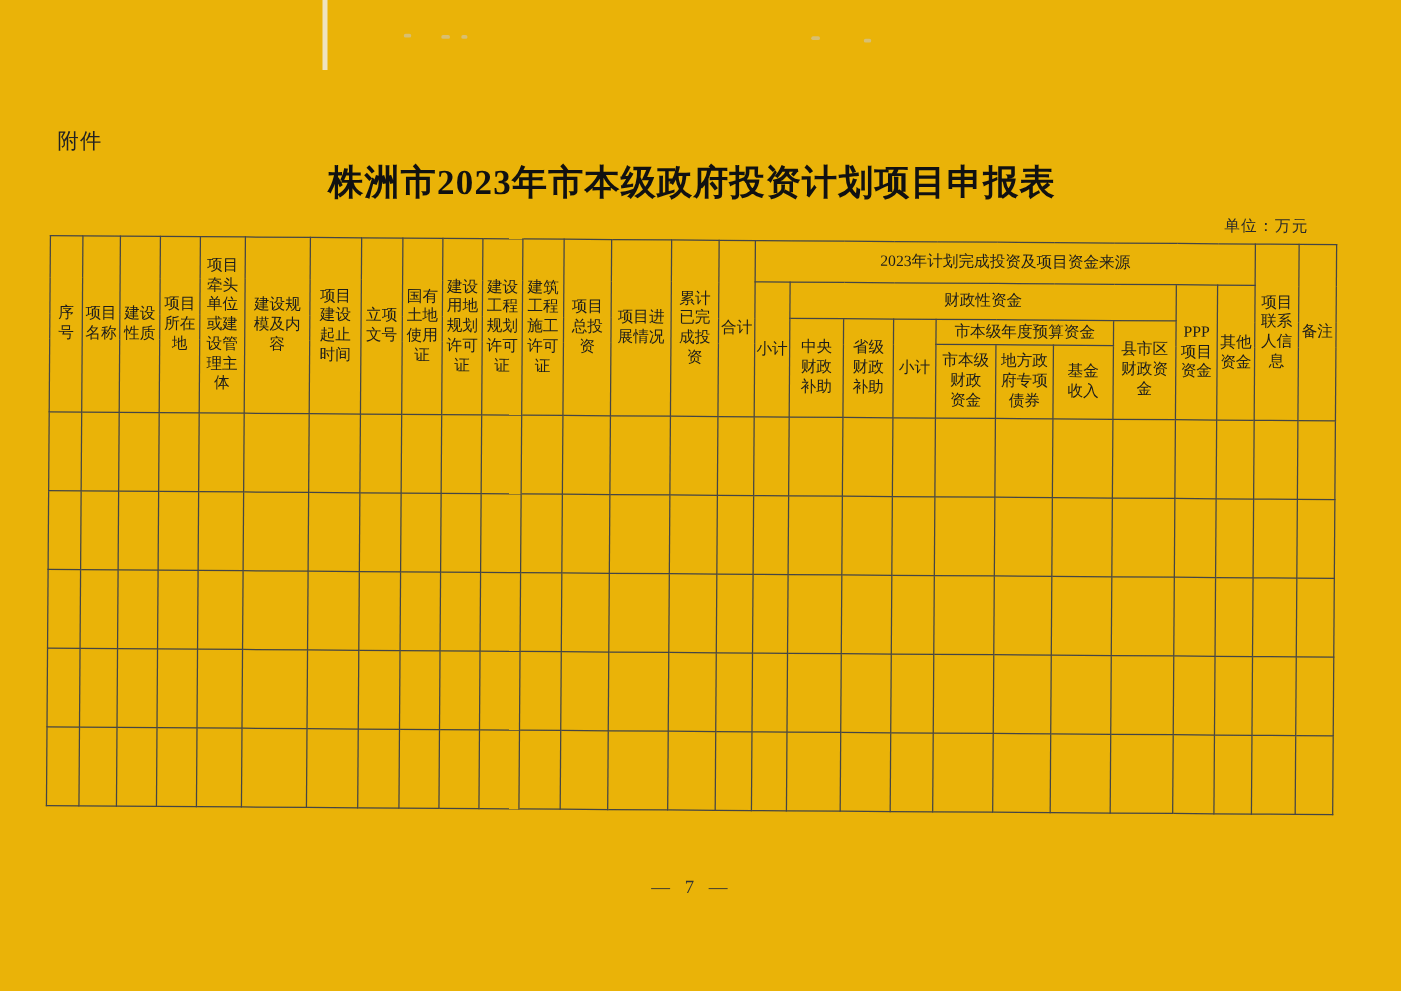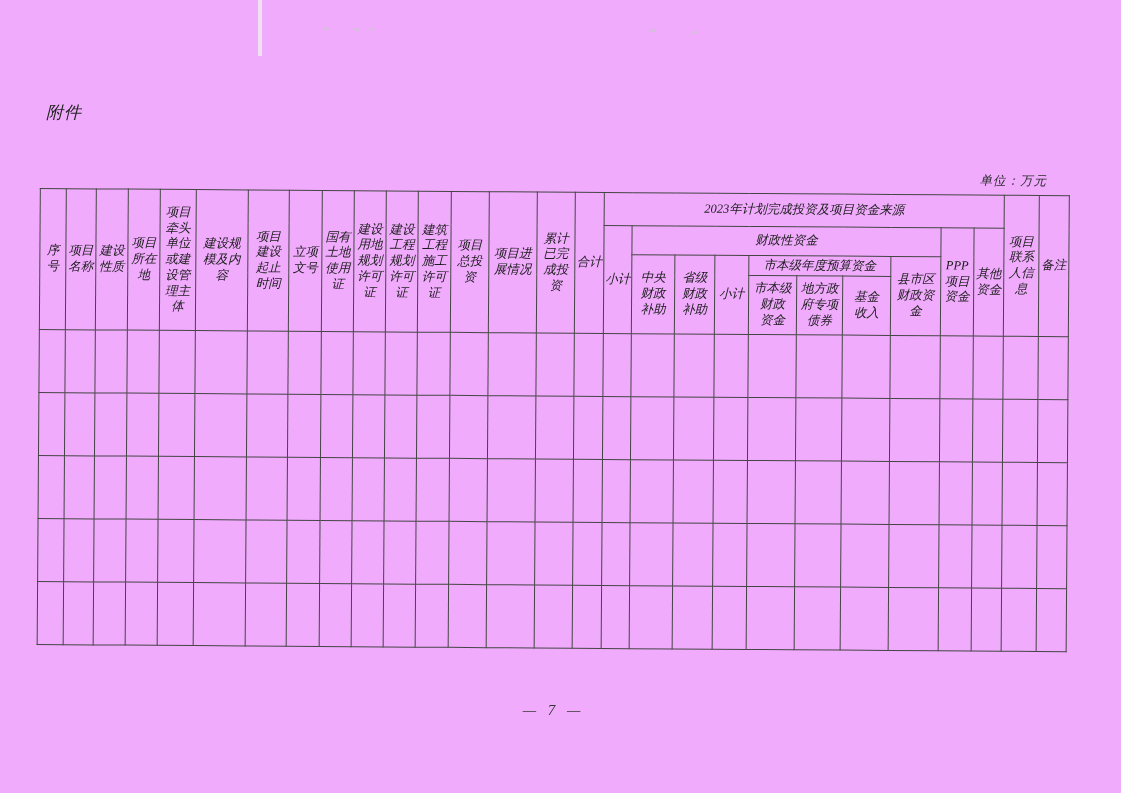--- a/index.html
+++ b/index.html
@@ -2,21 +2,21 @@
 <html><head>
 <meta charset="utf-8">
 <style>
   html,body{margin:0;padding:0;}
   body{
     width:1121px;height:793px;position:relative;overflow:hidden;
     background:#ffffff;
     font-family:"Liberation Serif","DejaVu Serif",serif;
     color:#1c1c1c;
   }
-  .page{position:absolute;inset:0;background:#f0abfc;font-style:italic;}
+  .page{position:absolute;inset:0;background:#eab308;}
 
   
   .artifact{position:absolute;background:#c9c9c9;border-radius:2px;opacity:.55;}
   .artifact.strip{background:#efefef;opacity:.8;border-radius:0;}
 
   .attachment{
     position:absolute;left:46px;top:101px;
     font-size:17px;letter-spacing:1px;color:#222;
     font-family:"Liberation Sans","DejaVu Sans",sans-serif;
   }
@@ -62,20 +62,21 @@
 
   <div class="artifact strip" style="left:258px;top:0;width:4px;height:56px;"></div>
   <div class="artifact" style="left:323px;top:27px;width:6px;height:3px;"></div>
   <div class="artifact" style="left:353px;top:28px;width:7px;height:3px;"></div>
   <div class="artifact" style="left:369px;top:28px;width:5px;height:3px;"></div>
   <div class="artifact" style="left:649px;top:29px;width:7px;height:3px;"></div>
   <div class="artifact" style="left:691px;top:31px;width:6px;height:3px;"></div>
 
   <div class="attachment">附件</div>
 
+  <h1 class="title">株洲市2023年市本级政府投资计划项目申报表</h1>
 
   <div class="table-wrap">
     <div class="unit-note">单位：万元</div>
 
     <table class="form">
       <colgroup>
         <col style="width:26px">
           <col style="width:30px">
           <col style="width:32px">
           <col style="width:32px">

